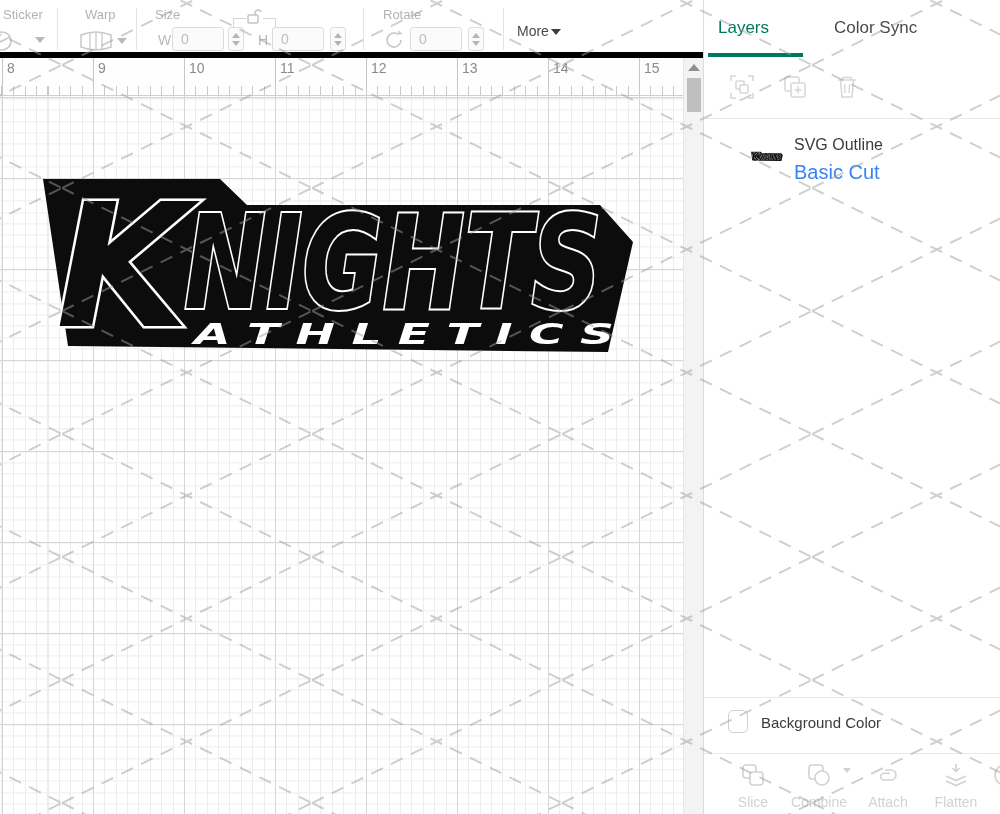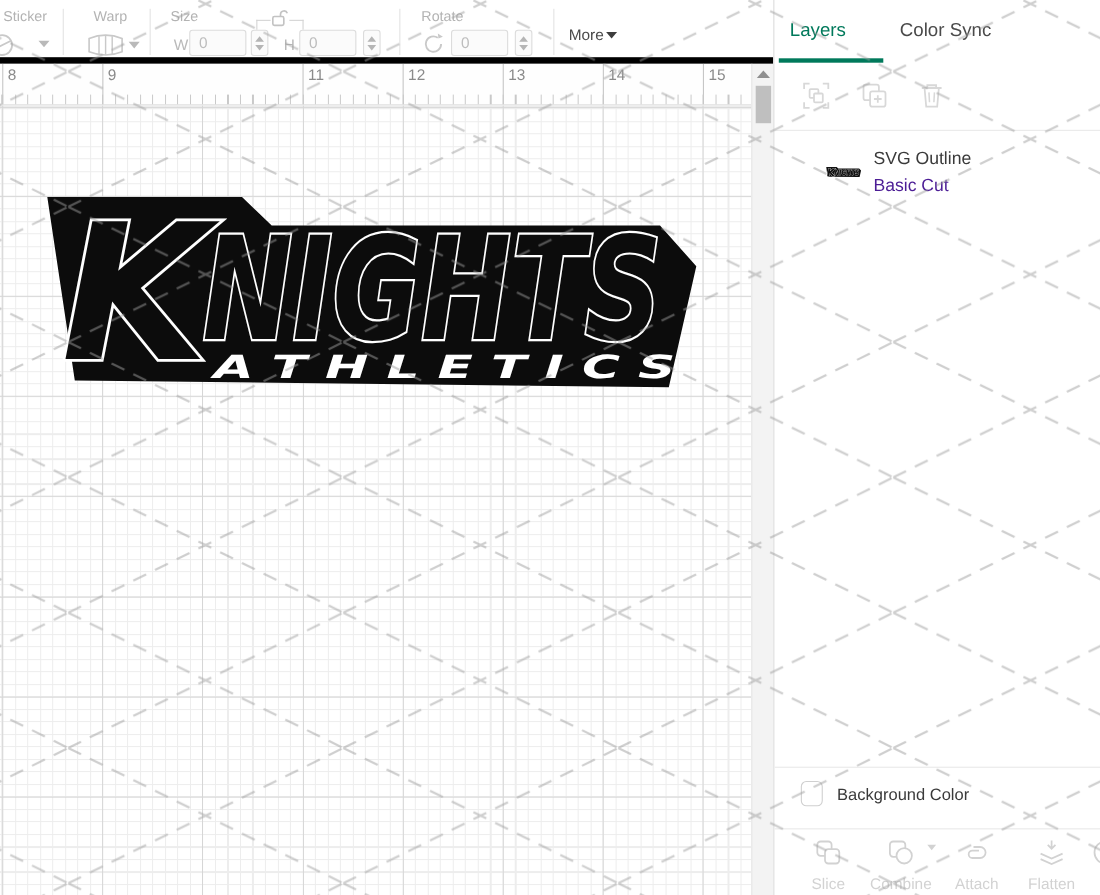--- a/index.html
+++ b/index.html
@@ -51,21 +51,21 @@
   .tab { position:absolute; top:18px; font-size:17px; cursor:pointer; }
   .tab.active { color:#00795B; font-weight:normal; }
   .tab.inactive { color:#4a4a4a; }
   .tab-underline { position:absolute; left:4px; top:53px; width:95px; height:4px; background:#00795B; }
   .hdiv { position:absolute; left:0; width:100%; height:1px; background:#e9e9e9; }
   .panel-icons { position:absolute; top:74px; left:0; width:100%; }
   .picon { position:absolute; color:#d8d8d8; }
   .layer-row { position:absolute; left:0; top:132px; width:100%; height:56px; cursor:pointer; }
   .layer-thumb { position:absolute; left:47px; top:18px; width:32px; height:13px; }
   .layer-name { position:absolute; left:90px; top:4px; font-size:16px; color:#3a3a3a; }
-  .layer-type { position:absolute; left:90px; top:29px; font-size:16px; color:#4c1d95; }
+  .layer-type { position:absolute; left:90px; top:29px; font-size:20px; color:#3b82f6; }
   .bg-row { position:absolute; left:0; top:697px; width:100%; height:56px; }
   .bg-swatch { position:absolute; left:24px; top:13px; width:20px; height:23px; border:1px solid #d0d0d0; border-radius:5px; background:#fff; }
   .bg-label { position:absolute; left:57px; top:17px; font-size:15px; color:#3a3a3a; }
   .bottom-bar { position:absolute; left:0; top:753px; width:100%; height:61px; border-top:1px solid #e9e9e9; }
   .action { position:absolute; top:0; width:64px; text-align:center; color:#d2d2d2; }
   .action svg { margin-top:8px; }
   .action .alabel { display:block; font-size:14px; margin-top:2px; color:#d2d2d2; }
   .action-caret { width:0;height:0;border-left:4px solid transparent;border-right:4px solid transparent;border-top:5px solid #d2d2d2; position:absolute; }
 
   
@@ -136,20 +136,23 @@
     <span class="caret dark" style="left:551px;top:29px;"></span>
   </div>
 
   <div class="ruler">
     <div class="ruler-cell" style="left:2px;">
         <span>8</span>
       </div>
     <div class="ruler-cell" style="left:93px;">
         <span>9</span>
       </div>
+    <div class="ruler-cell" style="left:184px;">
+        <span>10</span>
+      </div>
     <div class="ruler-cell" style="left:275px;">
         <span>11</span>
       </div>
     <div class="ruler-cell" style="left:366px;">
         <span>12</span>
       </div>
     <div class="ruler-cell" style="left:457px;">
         <span>13</span>
       </div>
     <div class="ruler-cell" style="left:548px;">
@@ -172,21 +175,21 @@
     </div>
   </div>
 
   <div class="vscroll">
     <div class="arrow-up"></div>
     <div class="thumb"></div>
   </div>
 
   <div class="panel">
     <span class="tab active" style="left:14px;">Layers</span>
-    <span class="tab inactive" style="left:114px;">Color Sync</span>
+    <span class="tab inactive" style="left:130px;">Color Sync</span>
     <div class="tab-underline"></div>
 
     <div class="panel-icons">
       <svg class="picon" style="left:728px;left:25px;" width="26" height="26" viewBox="0 0 26 26">
         <path d="M2,7 L2,2 L7,2 M19,2 L24,2 L24,7 M24,19 L24,24 L19,24 M7,24 L2,24 L2,19" fill="none" stroke="#d8d8d8" stroke-width="1.6"></path>
         <rect x="7" y="7" width="8" height="8" rx="1" fill="none" stroke="#d8d8d8" stroke-width="1.6"></rect>
         <rect x="11" y="11" width="8" height="8" rx="1" fill="#fff" stroke="#d8d8d8" stroke-width="1.6"></rect>
       </svg>
       <svg class="picon" style="left:78px;" width="26" height="26" viewBox="0 0 26 26">
         <rect x="3" y="3" width="14" height="14" rx="2" fill="none" stroke="#d8d8d8" stroke-width="1.6"></rect>

